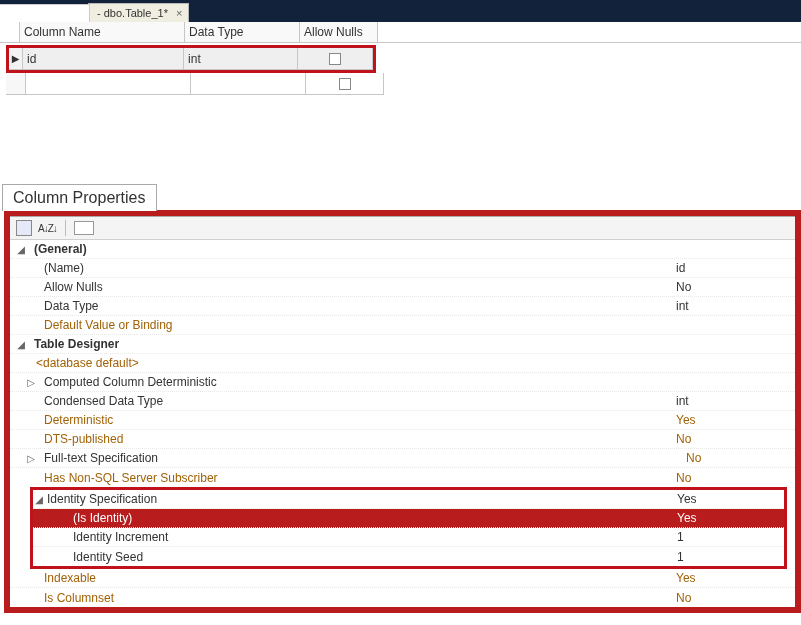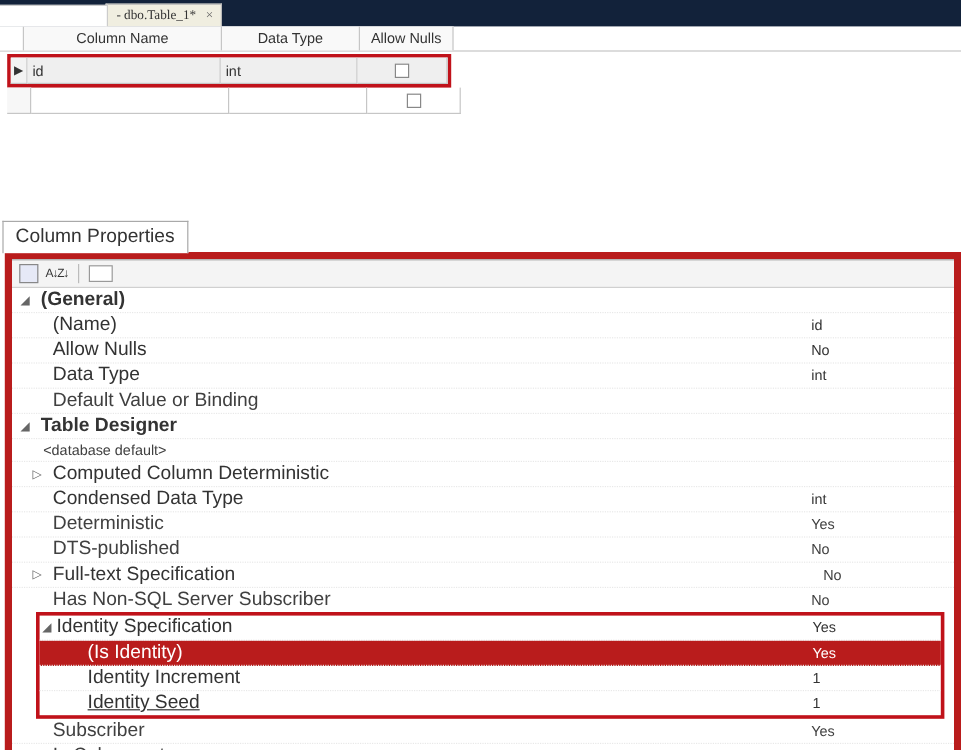--- a/index.html
+++ b/index.html
@@ -1,28 +1,28 @@
 <!DOCTYPE html>
 <html><head>
 <meta charset="utf-8">
 <style>
   * { box-sizing: border-box; margin: 0; padding: 0; }
   body { font-family: "Segoe UI", Tahoma, sans-serif; font-size: 12px; color: #333; background: #fff; }
   
   
   .top-bar { background: #12223a; height: 22px; display: flex; align-items: flex-end; }
-  .tab { background: #f0eee0; padding: 3px 6px 3px 8px; font-size: 11px; display: flex; align-items: center; gap: 8px; border: 1px solid #b9b9b9; border-bottom: none; font-family: Liberation Serif, serif; }
+  .tab { background: #f0eee0; padding: 3px 6px 3px 8px; font-size: 11px; display: flex; align-items: center; gap: 8px; border: 1px solid #b9b9b9; border-bottom: none; }
   .tab .close { color: #666; font-size: 11px; cursor: pointer; }
   .tab-left-gap { background:#fff; width:90px; height:18px; border-top:1px solid #ccc; border-right:1px solid #ccc; margin-right:-2px; z-index:1;}
   .tab-left-gap span { font-size:10px; padding-left:4px;}
 
   
   .grid-wrap { padding: 0 0 0 0; }
   .grid-header { display: flex; border-bottom:1px solid #c6c6c6; font-size:12px; }
-  .hcell { border-right:1px solid #c6c6c6; padding:3px 4px; text-align:center; background:#f9f9f9; }
+  .hcell { border-right:1px solid #c6c6c6; padding:3px 4px; text-align:left; background:#f9f9f9; }
   .hcell.rowhandle { width:20px; background:#fff;}
   .hcell.colname { width:165px; }
   .hcell.datatype { width:115px; }
   .hcell.allow { width:78px; }
 
   .red-box-top { border:3px solid #c0121a; margin:2px 10px 0 6px; width:370px; }
   .grid-row { display:flex; align-items:stretch; height:22px; }
   .grid-row .rcell { border-right:1px solid #c6c6c6; border-bottom:1px solid #c6c6c6; padding:3px 4px; font-size:12px; display:flex; align-items:center;}
   .rcell.rowhandle { width:14px; background:#f3f3f3; justify-content:center;}
   .rcell.colname { width:162px; background:#efefef;}
@@ -47,26 +47,26 @@
   .props-toolbar { border-top:1px solid #a9a9a9; border-bottom:1px solid #d0d0d0; padding:3px 6px; display:flex; gap:6px; align-items:center; background:#f4f4f4;}
   .tool-icon { width:16px; height:16px; border:1px solid #888; background:#e6e9f7; }
   .tool-az { font-size:10px; letter-spacing:-1px; }
   .tool-sep { width:1px; height:16px; background:#bbb; margin:0 2px;}
   .tool-page { width:20px; height:14px; border:1px solid #999; background:#fff; }
 
   .prop-grid { background:#fff; }
   .prow { display:flex; align-items:center; min-height:19px; padding:1px 0; border-bottom:1px dotted #e8e8e8; }
   .ptoggle { width:22px; text-align:center; color:#666; font-size:10px;}
   .ptoggle.indent1 { padding-left:10px; width:32px;}
-  .pname { flex:0 0 640px; padding-left:2px; font-size:16px;}
+  .pname { flex:0 0 640px; padding-left:2px; font-size:12px;}
   .pname.indent1 { padding-left:12px; }
   .pname.indent2 { padding-left:28px; }
   .pval { flex:1; padding-left:4px; font-size:12px;}
   .bold { font-weight:bold; }
-  .grey { color:#404040; }
+  .grey { color:#a16207; }
   .nobord { border-bottom:none;}
   
   .redbox-bottom { border:3px solid #c0121a; margin:0 8px 0 20px; }
   .prow.highlight { background:#b91c1c; color:#fff; }
   .prow.highlight .pname, .prow.highlight .pval { color:#fff; }
   
 </style>
 </head>
 <body>
 
@@ -197,28 +197,28 @@
           <span class="pname indent2" style="flex-basis:628px;">(Is Identity)</span>
           <span class="pval">Yes</span>
         </div>
         <div class="prow">
           <span class="ptoggle" style="width:12px;"></span>
           <span class="pname indent2" style="flex-basis:628px;">Identity Increment</span>
           <span class="pval">1</span>
         </div>
         <div class="prow nobord">
           <span class="ptoggle" style="width:12px;"></span>
-          <span class="pname indent2" style="flex-basis:628px;text-decoration:underline;">Identity Seed</span>
+          <span class="pname indent2" style="flex-basis:628px;">Identity Seed</span>
           <span class="pval">1</span>
         </div>
       </div>
 
       <div class="prow">
         <span class="ptoggle"></span>
-        <span class="pname indent1 grey">Subscriber</span>
+        <span class="pname indent1 grey">Indexable</span>
         <span class="pval grey">Yes</span>
       </div>
       <div class="prow nobord">
         <span class="ptoggle"></span>
         <span class="pname indent1 grey">Is Columnset</span>
         <span class="pval grey">No</span>
       </div>
 
     </div>
   </div>

